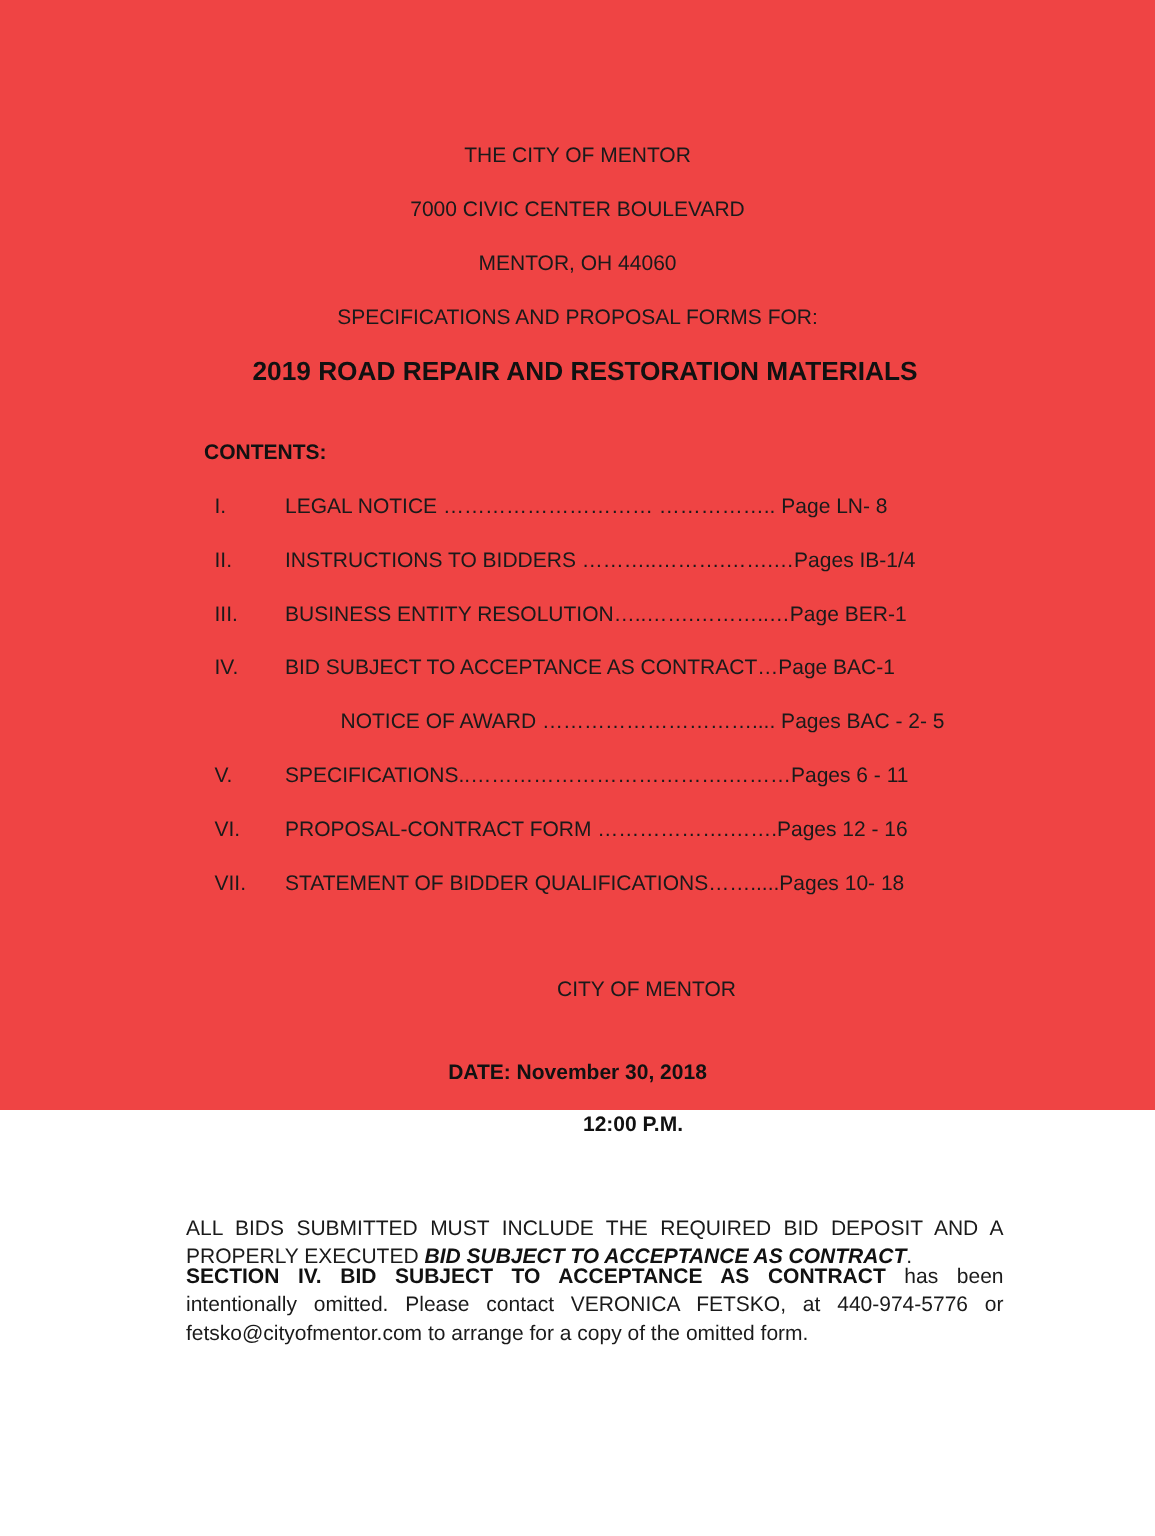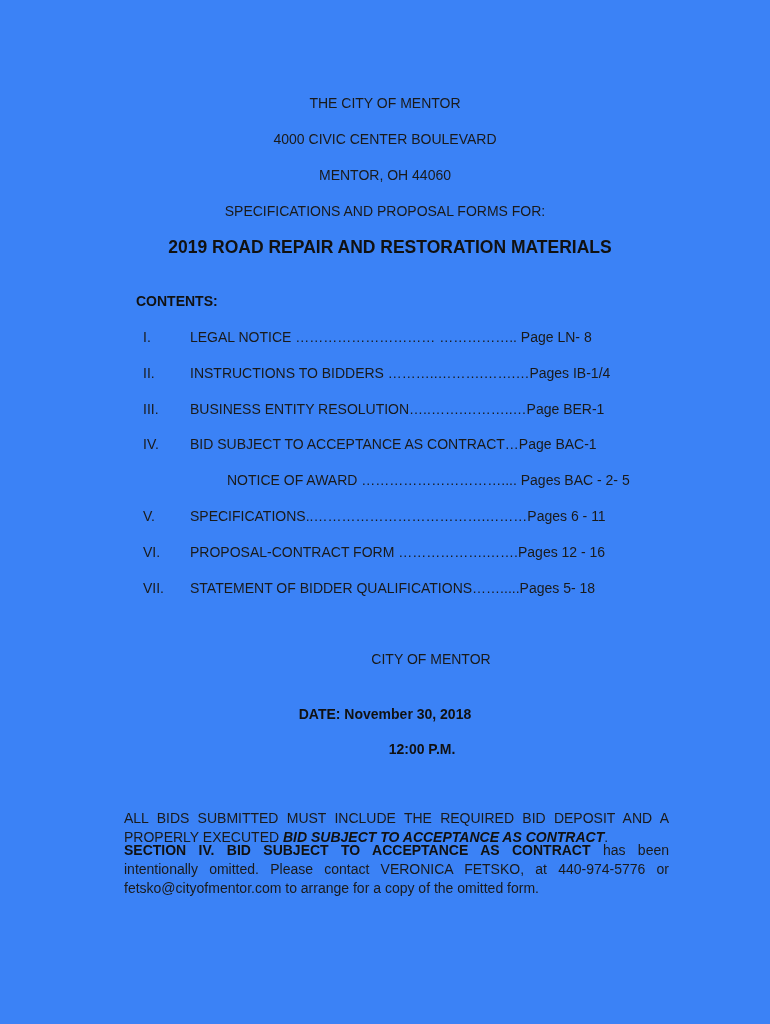--- a/index.html
+++ b/index.html
@@ -11,22 +11,22 @@
       width: 770px;
       height: 1024px;
       position: relative;
       overflow: hidden;
       font-family: "Liberation Sans", sans-serif;
       color: #1a1a1a;
     }
     .page {
       position: absolute;
       left: 0; top: 0;
-      width: 770px; height: 1024px;
-      background: #3b82f6;
+      width: 770px; height: 740px;
+      background: #ef4444;
     }
     .center-line {
       position: absolute;
       left: 0;
       width: 770px;
       text-align: center;
       font-size: 14px;
       line-height: 18px;
       white-space: nowrap;
     }
@@ -82,21 +82,21 @@
     }
     .u { }
     .bi { font-weight: bold; font-style: italic; color: #111; }
   </style>
 </head>
 <body>
 
 <div class="page">
 
   <div class="center-line" style="top:94px;">THE CITY OF MENTOR</div>
-  <div class="center-line" style="top:130px;">4000 CIVIC CENTER BOULEVARD</div>
+  <div class="center-line" style="top:130px;">7000 CIVIC CENTER BOULEVARD</div>
   <div class="center-line" style="top:166px;">MENTOR, OH  44060</div>
   <div class="center-line" style="top:202px;">SPECIFICATIONS AND PROPOSAL FORMS FOR:</div>
   <div class="title" style="top:236px;">2019 ROAD REPAIR AND RESTORATION MATERIALS</div>
 
   <div class="contents-heading">CONTENTS:</div>
 
   <div class="toc-row" style="top:328px;">
     <span class="toc-num">I.</span>
     <span class="toc-entry">LEGAL NOTICE ………………………… …………….. Page LN- 8</span>
   </div>
@@ -119,21 +119,21 @@
   <div class="toc-row" style="top:507px;">
     <span class="toc-num">V.</span>
     <span class="toc-entry">SPECIFICATIONS..……………………………….………Pages 6 - 11</span>
   </div>
   <div class="toc-row" style="top:543px;">
     <span class="toc-num">VI.</span>
     <span class="toc-entry">PROPOSAL-CONTRACT FORM ……………….…….Pages 12 - 16</span>
   </div>
   <div class="toc-row" style="top:579px;">
     <span class="toc-num">VII.</span>
-    <span class="toc-entry">STATEMENT OF BIDDER QUALIFICATIONS…….....Pages 5- 18</span>
+    <span class="toc-entry">STATEMENT OF BIDDER QUALIFICATIONS…….....Pages 10- 18</span>
   </div>
 
   <div class="center-line" style="top:650px;padding-left:46px;">CITY OF MENTOR</div>
   <div class="center-line bold" style="top:705px;">DATE:  November 30, 2018</div>
   <div class="center-line bold" style="top:740px;padding-left:37px;">12:00 P.M.</div>
 
   <div class="para" style="top:809px;"><span>ALL BIDS SUBMITTED </span><span class="u">MUST INCLUDE</span><span> THE REQUIRED BID DEPOSIT AND A PROPERLY EXECUTED </span><span class="bi">BID SUBJECT TO ACCEPTANCE AS CONTRACT</span><span>.</span></div>
 
   <div class="para" style="top:841px;"><span class="bold">SECTION IV. BID SUBJECT TO ACCEPTANCE AS CONTRACT</span><span> has been intentionally omitted.  Please contact VERONICA FETSKO, at 440-974-5776 or fetsko@cityofmentor.com to arrange for a copy of the omitted form.</span></div>
 

